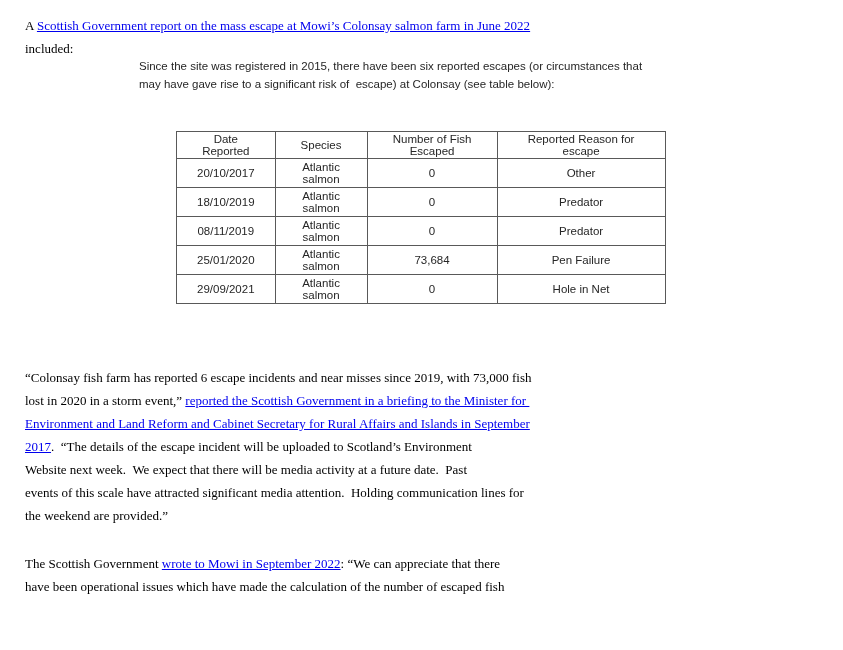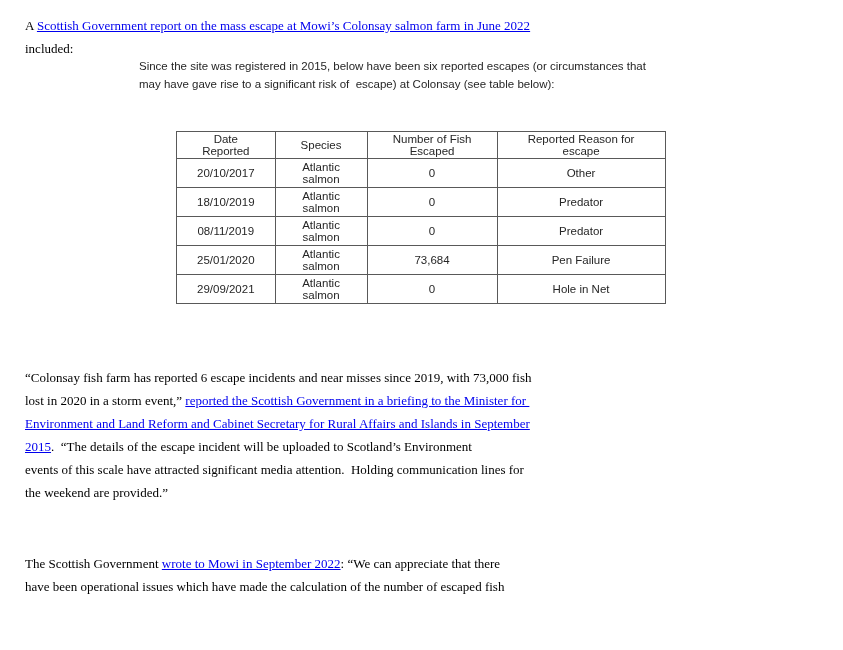--- a/index.html
+++ b/index.html
@@ -62,21 +62,21 @@
 <body style="background: rgb(255, 255, 255);">
 
 <div class="doc">
 
   <div class="heading">
       <div class="tline"><span>A </span><a class="doc-link" href="#">Scottish Government report on the mass escape at Mowi’s Colonsay salmon farm in June 2022</a></div>
       <div class="tline"><span>included:</span></div>
     </div>
 
   <div class="excerpt">
-      <div class="tline"><span>Since the site was registered in 2015, below have been six reported escapes (or circumstances that</span></div>
+      <div class="tline"><span>Since the site was registered in 2015, there have been six reported escapes (or circumstances that</span></div>
       <div class="tline"><span>may have gave rise to a significant risk of  escape) at Colonsay (see table below):</span></div>
     </div>
 
   <table class="escapes">
     <colgroup>
       <col class="c1">
         <col class="c2">
         <col class="c3">
         <col class="c4">
     </colgroup>
@@ -119,21 +119,22 @@
           <td>0</td>
           <td>Hole in Net</td>
         </tr>
       </tbody>
   </table>
 
   <div class="para p1">
       <div class="tline"><span>“Colonsay fish farm has reported 6 escape incidents and near misses since 2019, with 73,000 fish</span></div>
       <div class="tline"><span>lost in 2020 in a storm event,” </span><a class="doc-link" href="#">reported the Scottish Government in a briefing to the Minister for </a></div>
       <div class="tline"><a class="doc-link" href="#">Environment and Land Reform and Cabinet Secretary for Rural Affairs and Islands in September</a></div>
-      <div class="tline"><a class="doc-link" href="#">2015</a><span>.  “The details of the escape incident will be uploaded to Scotland’s Environment</span></div>
+      <div class="tline"><a class="doc-link" href="#">2017</a><span>.  “The details of the escape incident will be uploaded to Scotland’s Environment</span></div>
+      <div class="tline"><span>Website next week.  We expect that there will be media activity at a future date.  Past</span></div>
       <div class="tline"><span>events of this scale have attracted significant media attention.  Holding communication lines for</span></div>
       <div class="tline"><span>the weekend are provided.”</span></div>
     </div>
 
   <div class="para p2">
       <div class="tline"><span>The Scottish Government </span><a class="doc-link" href="#">wrote to Mowi in September 2022</a><span>: “We can appreciate that there</span></div>
       <div class="tline"><span>have been operational issues which have made the calculation of the number of escaped fish</span></div>
     </div>
 
 </div>

